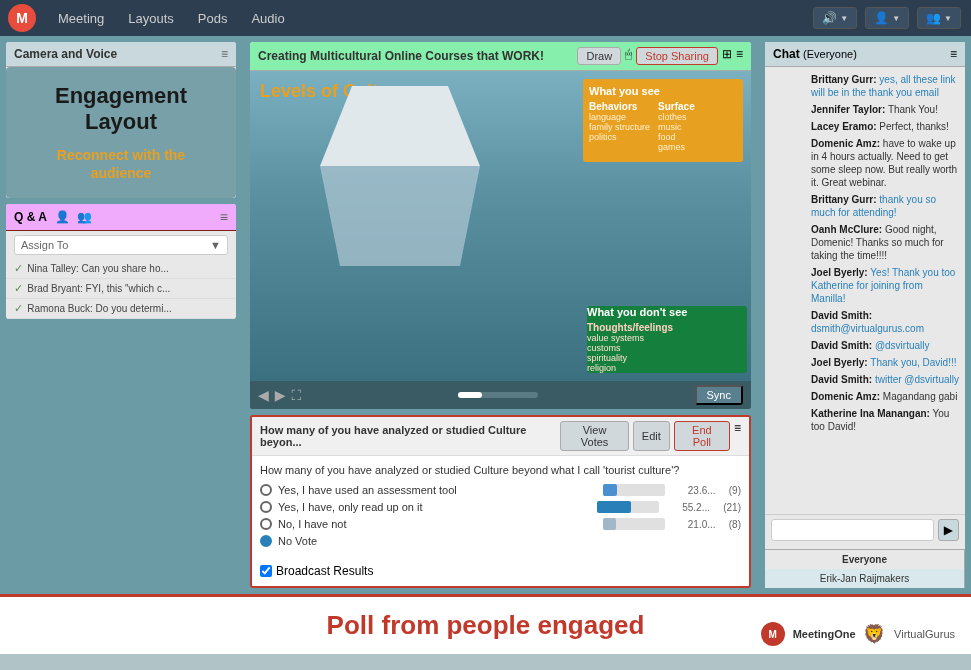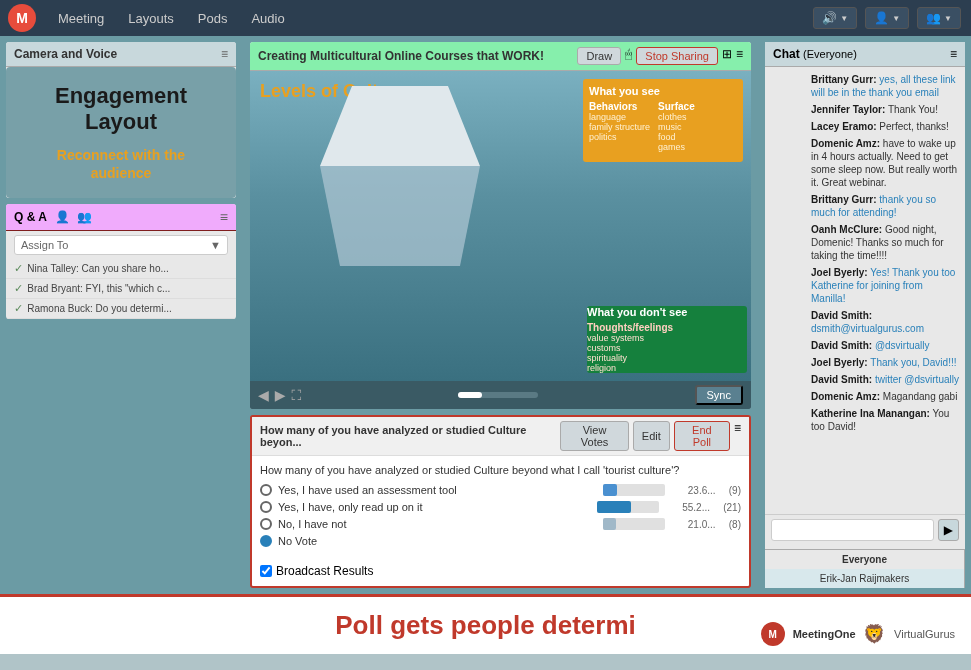--- a/index.html
+++ b/index.html
@@ -636,20 +636,20 @@
       </div>
     </div>
     <div class="chat-tabs">
       <div class="chat-tab active">Everyone</div>
       <div class="chat-tab">Erik-Jan Raijmakers</div>
     </div>
   </div>
 </div>
 
 <div class="bottom-banner">
-  <span class="bottom-banner-text">Poll gets people determi</span>
+  <span class="bottom-banner-text">Poll from people engaged</span>
   <div class="bottom-logos">
     <div class="logo-badge">M</div>
     <span class="logo-text">MeetingOne</span>
     <span style="font-size:18px;">🦁</span>
     <span class="virtual-logo">VirtualGurus</span>
   </div>
 </div>
 
 </body></html>

